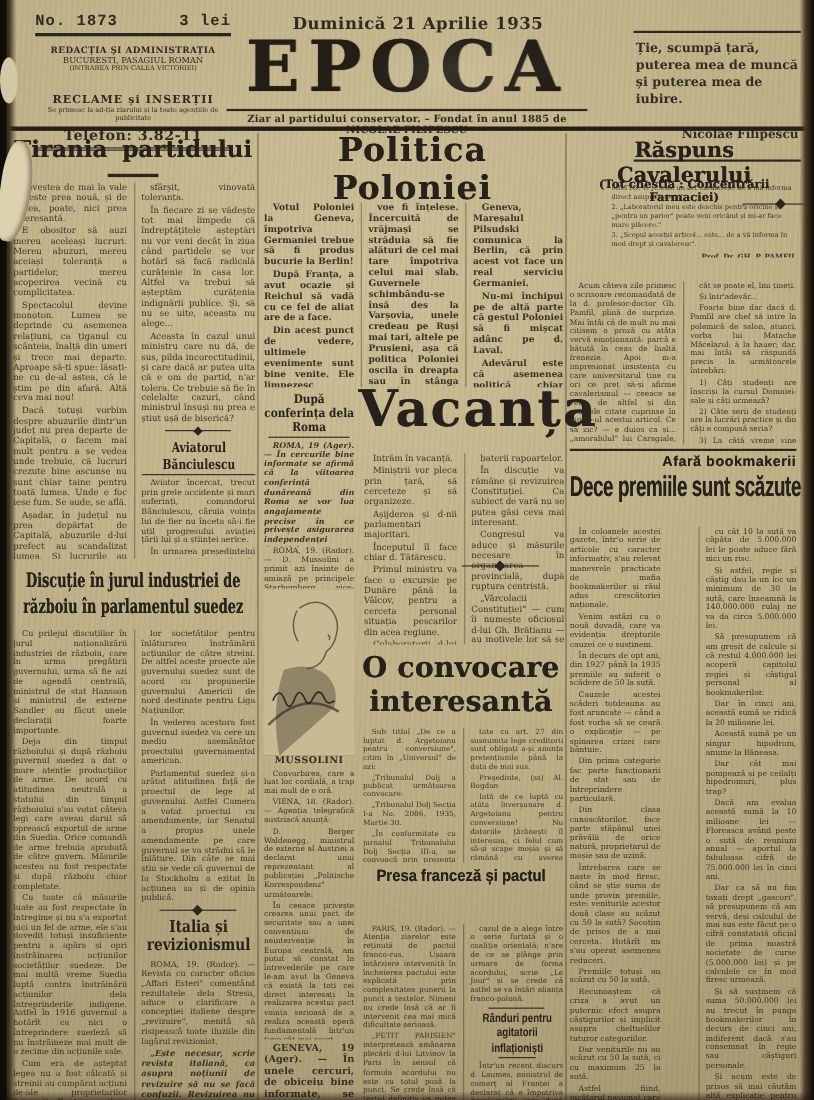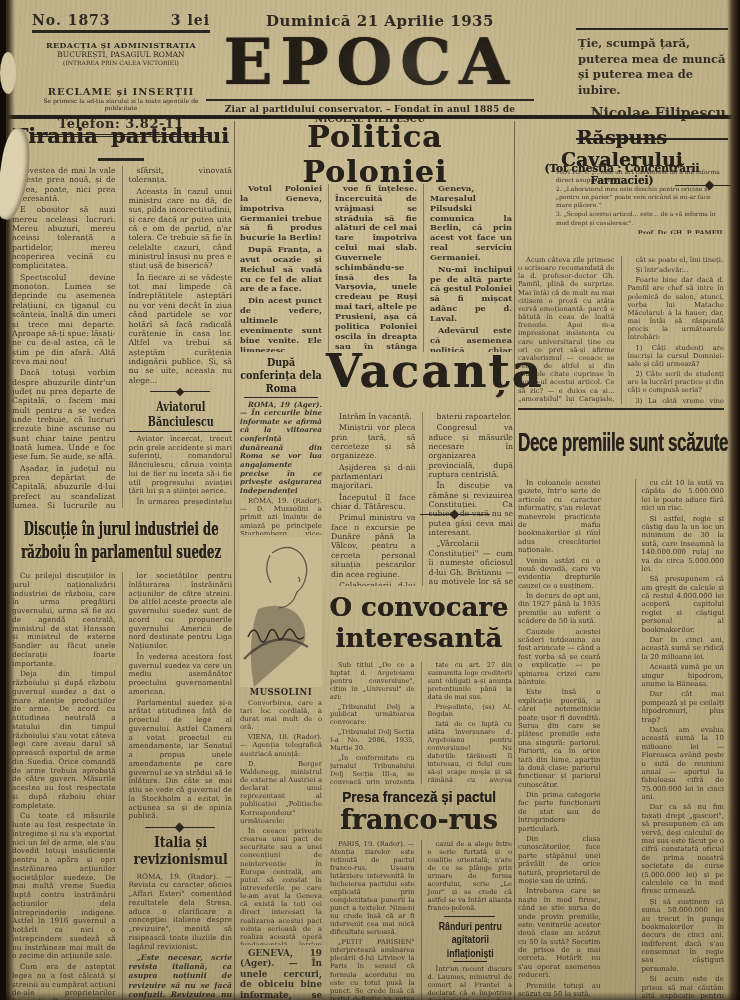--- a/index.html
+++ b/index.html
@@ -17,32 +17,32 @@
   .tear2{position:absolute;left:0;top:52px;width:16px;height:42px;background:#d3c7a4;border-radius:50%;z-index:8;}
   .stain1{position:absolute;left:492px;top:240px;width:90px;height:160px;background:radial-gradient(closest-side,rgba(90,70,40,.10),rgba(90,70,40,0));z-index:5;}
   .stain2{position:absolute;left:60px;top:690px;width:140px;height:200px;background:radial-gradient(closest-side,rgba(80,60,35,.08),rgba(80,60,35,0));z-index:5;}
   .stain3{position:absolute;left:330px;top:30px;width:180px;height:70px;background:radial-gradient(closest-side,rgba(255,250,230,.10),rgba(255,250,230,0));z-index:5;}
 
   .abs{position:absolute;}
   .ctr{text-align:center;}
   .sq{display:block;transform-origin:0 50%;}
 
   
-  .issue-row{display:flex;justify-content:space-between;font-weight:bold;font-size:14px;letter-spacing:1px;}
+  .issue-row{display:flex;justify-content:space-between;font-weight:bold;font-size:14px;letter-spacing:1px;font-family:Liberation Mono, monospace;}
   .mh-left{border-bottom:3px solid #2c2620;padding-bottom:2px;}
   .mh-admin{font-size:8px;font-weight:bold;letter-spacing:.4px;line-height:1.25;}
   .mh-admin-sub{font-size:7.5px;font-weight:normal;}
   .mh-admin-tiny{font-size:6px;}
   .mh-ads{font-size:10px;font-weight:bold;letter-spacing:1px;margin-top:20px;}
   .mh-note{font-size:6px;line-height:1.2;}
   .mh-phone{font-size:13px;font-weight:bold;margin-top:5px;letter-spacing:.5px;}
   .paper-title{font-size:64px;font-weight:bold;letter-spacing:8px;line-height:1;color:#221d15;text-shadow:0 0 1px rgba(34,29,21,.9),1px 0 0 rgba(34,29,21,.55);}
   .paper-sub{border-top:2px solid #2c2620;font-size:9px;font-weight:bold;padding-top:3px;letter-spacing:.2px;}
   .motto-box{border-top:2px solid #2c2620;border-bottom:2px solid #2c2620;padding:6px 2px 15px;font-size:11.5px;font-weight:bold;line-height:1.35;color:#332d24;}
-  .motto-author{text-align:right;font-size:14px;margin-top:6px;}
+  .motto-author{text-align:right;font-size:11px;margin-top:17px;}
   .rule-main{position:absolute;left:8px;width:724px;top:115px;height:4px;background:#241f18;}
 
   .vrule{position:absolute;top:121px;bottom:0;width:1px;background:rgba(45,38,28,.55);}
 
   
   .hl{font-weight:bold;color:#26211a;text-shadow:0 0 .6px rgba(38,33,26,.8);}
   .orn-bar{height:3px;background:#2c2620;width:46px;margin:2px auto;}
   .orn-line{position:relative;height:9px;margin:2px auto;width:70px;}
   .orn-line:before{content:"";position:absolute;left:0;right:0;top:4px;height:1px;background:#2c2620;}
   .orn-line:after{content:"";position:absolute;left:50%;top:1px;width:7px;height:7px;margin-left:-4px;background:#2c2620;transform:rotate(45deg);}
@@ -121,22 +121,22 @@
     <div class="col bt">
         <p>Povestea de mai la vale nu este prea nouă, și de aceea, poate, nici prea interesantă.</p>
         <p>E obositor să auzi mereu aceleași lucruri. Mereu abuzuri, mereu aceiași toleranță a partidelor, mereu acoperirea vecină cu complicitatea.</p>
         <p>Spectacolul devine monoton. Lumea se deprinde cu asemenea relațiuni, ca țiganul cu scânteia, înalță din umeri și trece mai departe. Aproape să-ți spue: lăsați-ne cu de-al astea, că le știm pe din afară. Altă ceva mai nou!</p>
         <p>Dacă totuși vorbim despre abuzurile dintr'un județ nu prea departe de Capitală, o facem mai mult pentru a se vedea unde trebuie, că lucruri crezute bine ascunse nu sunt chiar taine pentru toată lumea. Unde e foc iese fum. Se aude, se află.</p>
         <p>Așadar, în județul nu prea depărtat de Capitală, abuzurile d-lui prefect au scandalizat lumea. Și lucrurile au ajuns la urechea ministrului care are controlul activității prefectului. Întâmplător ministrul acesta este un om de ispravă, muncitor și corect. El vrea pretutindeni domnia legii și a dreptății. Ar fi fost de așteptat, deci, sancționarea prefectului în momentul în care ministrul și-a format convingerea că denunțurile primite se întemeiază pe realitate.</p>
       </div>
     <div class="col">
       <div class="bt">
           <p>sfârșit, vinovată toleranța.</p>
+          <p>În fiecare zi se vădește tot mai limpede că îndreptățitele așteptări nu vor veni decât în ziua când partidele se vor hotărî să facă radicală curățenie în casa lor. Altfel va trebui să așteptăm curățenia indignării publice. Și, să nu se uite, aceasta nu alege...</p>
           <p>Aceasta în cazul unui ministru care nu dă, de sus, pilda incorectitudinii, și care dacă ar putea uita că e om de partid, n'ar tolera. Ce trebuie să fie în celelalte cazuri, când ministrul însuși nu prea e știut ușă de biserică?</p>
-          <p>În fiecare zi se vădește tot mai limpede că îndreptățitele așteptări nu vor veni decât în ziua când partidele se vor hotărî să facă radicală curățenie în casa lor. Altfel va trebui să așteptăm curățenia indignării publice. Și, să nu se uite, aceasta nu alege...</p>
         </div>
       <div class="orn-arrows"></div>
       <div class="subhead sq" style="font-size:12.5px;width:130%;transform:scaleX(.77);border-bottom:1px solid #2c2620;padding-bottom:2px;">Aviatorul Bănciulescu</div>
       <div class="bt" style="margin-top:3px;font-size:7.3px;">
           <p>Aviator încercat, trecut prin grele accidente și mari suferinți, comandorul Bănciulescu, căruia voința lui de fier nu înceta să-i fie util progresului aviației țării lui și a științei aerice.</p>
           <p>În urmarea președintelui aeronauticei internaționale d. Georges Valentin Bibescu, aviatorul Bănciulescu, secretarul general al Aeroclubului Regal Român a dus la capăt cu președintele său o misiune din cele mai grele deasupra continentului african.</p>
         </div>
 
     </div>
   </div>
@@ -208,21 +208,21 @@
           <path d="M30 18 q-7 15 1 28"></path>
           <path d="M58 40 q3 2 1 5"></path>
         </g>
         <path d="M18 72 q22 -8 38 4 q13 13 8 30 L14 150 q-8 -44 4 -78z" fill="#5a4f3e" opacity=".5"></path>
         <path d="M4 122 q32 -32 64 -12" stroke="#2e2820" fill="none" stroke-width="2.4" opacity=".65"></path>
         <path d="M8 100 q6 -14 11 0 q4 11 9 -2 q4 -11 9 0 q3 9 8 -1 q5 -10 10 1 q3 7 9 2" stroke="#241e16" stroke-width="1.5" fill="none" opacity=".9"></path>
       </svg>
     </div>
     <div class="caption">MUSSOLINI</div>
     <div class="bt" style="font-size:6.8px;max-height:246px;overflow:hidden;margin-top:2px;">
-        <p>Convorbirea, care a tari loc cordială, a durat mai mult de o oră.</p>
+        <p>Convorbirea, care a luat loc cordială, a trap mai mult de o oră.</p>
         <p>VIENA, 18. (Rador). — Agenția telegrafică austriacă anunță:</p>
         <p>D. Berger Waldenegg, ministrul de externe al Austriei a declarat unui reprezentant al publicației „Politische Korrespondenz" următoarele:</p>
         <p>În ceeace privește crearea unui pact de securitate sau a unei convențiuni de neintervenție în Europa centrală, am putut să constat în întrevederile pe care le-am avut la Geneva că există la toți cei direct interesați la realizarea acestui pact voința serioasă de a realiza această operă fundamentală într'un timp cât mai scurt.</p>
       </div>
     <div class="bt bold-block" style="font-size:8.8px;margin-top:3px;">
         <p>GENEVA, 19 (Ager). — În unele cercuri, de obiceiu bine informate, se susține că conferința dunăreană din Roma nu va avea loc nici la 20, nici la 25 Mai, cum s'a anunțat până acum, ci în primele zile ale lui Iunie.</p>
       </div>
   </div>
 
   <div class="abs hl ctr" style="left:326px;top:344px;width:186px;font-size:46px;letter-spacing:2px;">Vacanța</div>
@@ -230,43 +230,42 @@
     <div class="col bt">
         <p>Intrăm în vacanță.</p>
         <p>Miniștrii vor pleca prin țară, să cerceteze și să organizeze.</p>
         <p>Așijderea și d-nii parlamentari majoritari.</p>
         <p>Începutul îl face chiar d. Tătărescu.</p>
         <p>Primul ministru va face o excursie pe Dunăre până la Vâlcov, pentru a cerceta personal situația pescarilor din acea regiune.</p>
         <p>Colaboratorii d-lui Tătărescu nu vor întârzia să dea pilda unei intense activități.</p>
       </div>
     <div class="col bt">
         <p>baterii rapoartelor.</p>
+        <p>În discuție va rămâne și revizuirea Constituției. Ca subiect de vară nu se putea găsi ceva mai interesant.</p>
         <p>Congresul va aduce și măsurile necesare în organizarea provincială, după ruptura centristă.</p>
-        <p>În discuție va rămâne și revizuirea Constituției. Ca subiect de vară nu se putea găsi ceva mai interesant.</p>
         <p>„Vârcolacii Constituției" — cum îi numește oficiosul d-lui Gh. Brătianu — au motivele lor să se agite pe această chestiune până se va găsi o platformă egal de zgomotoasă.</p>
       </div>
   </div>
 
   <div class="abs hl ctr" style="left:326px;top:592px;width:186px;font-size:26px;line-height:1.2;">O convocare interesantă</div>
   <div class="abs cols" style="left:330px;top:662px;width:182px;height:122px;font-size:6.6px;">
     <div class="col bt">
         <p>Sub titlul „De ce a luptat d. Argetoianu pentru conversiune", citim în „Universul" de azi:</p>
         <p>„Tribunalul Dolj a publicat următoarea convocare:</p>
         <p>„Tribunalul Dolj Secția I-a No. 2086, 1935, Martie 30.</p>
         <p>„În conformitate cu jurnalul Tribunalului Dolj Secția III-a, se convoacă prin prezenta toți creditorii d-lui C. ARGETOIANU, proprietar, domiciliat în București, str. Victor Emanuel No. 16, spre a se prezenta în ziua de 18 Aprilie 1935, ora 1 p.m. în fața acestui tribunal, Camera de consiliu, când, FĂCÂNDU-SE DOVADA PLĂȚII TUTUROR CREDITORILOR, tribunalul urmează, conform art. 27 din legea lichidării datoriilor agricole și urbane din 7 Aprilie 1934, să dispună anularea tuturor inscripțiunilor luate asupra întregei averi imobile a susnumitului.</p>
       </div>
     <div class="col bt">
         <p>tate cu art. 27 din susnumita lege creditorii sunt obligați a-și anunța pretențiunile până la data de mai sus.</p>
         <p>Președinte, (ss) Al. Bogdan</p>
         <p>Iată de ce luptă cu atâta înverșunare d. Argetoianu pentru conversiune! Nu datoriile țărănești îl interesau, ci felul cum să-și scape moșia și să rămână cu averea întreagă și fără datorii.</p>
       </div>
   </div>
 
   <div class="abs hl ctr sq" style="left:326px;top:788px;width:207px;transform:scaleX(.9);font-size:15px;font-family:'Liberation Sans',sans-serif;">Presa franceză și pactul</div>
-  <div class="abs hl ctr" style="left:326px;top:804px;width:186px;font-size:27px;">franco-rus</div>
   <div class="abs cols" style="left:330px;top:840px;width:182px;height:160px;font-size:6.7px;">
     <div class="col bt">
         <p>PARIS, 19. (Rador). — Atenția ziarelor este reținută de pactul franco-rus. Ușoara întârziere intervenită în încheierea pactului este explicată prin complexitatea punerii la punct a textelor. Nimeni nu crede însă că ar fi intervenit cea mai mică dificultate serioasă.</p>
         <p>„PETIT PARISIEN" interpretează amânarea plecării d-lui Litvinov la Paris în sensul că formula acordului nu este cu totul pusă la punct. Se crede însă că textul definitiv va putea fi parafat mâine Sâmbătă.</p>
       </div>
     <div class="col">
       <div class="bt">
           <p>cazul de a alege între o serie furtată și o coaliție orientală; n'are de ce se plânge prin urmare de forma acordului, scrie „Le Jour" și se crede că astfel se va întări alianța franco-polonă.</p>
         </div>
       <div class="subrule" style="width:60%;margin-top:4px;"></div>
@@ -299,29 +298,29 @@
           <p>Foarte bine dar dacă d. Pamfil are chef să intre în polemică de salon, atunci, vorba lui Matache Măcelarul: à la hauer; dar, mai întâi să răspundă precis la următoarele întrebări:</p>
           <p>1) Câți studenți are înscriși la cursul Domniei-sale și câți urmează?</p>
           <p>2) Câte serii de studenți are la lucrări practice și din câți e compusă seria?</p>
           <p>3) La câtă vreme vine rândul unei serii să lucreze și câte lucrări a executat în medie un student în anul acesta?</p>
         </div>
 
     </div>
   </div>
   <div class="hr" style="left:518px;top:408px;width:206px;"></div>
 
+  <div class="abs hl" style="left:518px;top:412px;width:206px;font-size:13px;text-align:right;font-family:'Liberation Sans',sans-serif;letter-spacing:.5px;">Afară bookmakerii</div>
   <div class="abs hl sq" style="left:518px;top:427px;width:315px;font-size:26px;white-space:nowrap;transform:scaleX(.655);font-family:'Liberation Sans',sans-serif;letter-spacing:-.5px;">Dece premiile sunt scăzute cu 50%</div>
 
   <div class="abs cols" style="left:518px;top:479px;width:206px;height:532px;font-size:7px;gap:28px;">
     <div class="col bt">
         <p>În coloanele acestei gazete, într'o serie de articole cu caracter informativ, s'au relevat manevrele practicate de mafia bookmakerilor și răul adus crescătoriei naționale.</p>
         <p>Venim astăzi cu o nouă dovadă, care va evidenția drepturile cauzei ce o susținem.</p>
         <p>În decurs de opt ani, din 1927 până la 1935 premiile au suferit o scădere de 50 la sută.</p>
         <p>Cauzele acestei scăderi totdeauna au fost aruncate — când a fost vorba să se ceară o explicație — pe spinarea crizei care bântuie.</p>
-        <p>Este însă o explicație puerilă, a cărei netemeinicie poate ușor fi dovedită. Sursa din care se plătesc premiile este una singură: pariorul. Pariorii, ca în orice țară din lume, aparțin la două clase: pariorul funcționar și pariorul cunoscător.</p>
         <p>Din prima categorie fac parte funcționarii de stat sau de întreprindere particulară.</p>
         <p>Din clasa cunoscătorilor, face parte stăpânul unei prăvălii de orice natură, proprietarul de moșie sau de uzină.</p>
         <p>Întrebarea care se naște în mod firesc, când se știe sursa de unde provin premiile, este: veniturile acestor două clase au scăzut cu 50 la sută? Socotim de prisos de a mai cerceta. Hotărît nu s'au operat asemenea reduceri.</p>
         <p>Premiile totuși au scăzut cu 50 la sută.</p>
         <p>Recunoaștem că criza a avut un puternic efect asupra câștigurilor și implicit asupra cheltuelilor tuturor categoriilor.</p>
         <p>Dar veniturile nu au scăzut cu 50 la sută, ci cu maximum 25 la sută.</p>
         <p>Astfel fiind, jucătorul pasionat care în 1927 avea un venit de 10 mii lei lunar, își permitea luxul să riște 1000 lei în joc. Evident astăzi nu ar mai risca decât 750 lei. Totuși premiile au scăzut cu 50 la sută! Unde-i diferența?</p>
       </div>
     <div class="col bt">
         <p>cu cât 10 la sută va căpăta de 5.000.000 lei le poate aduce fără nici un risc.</p>

